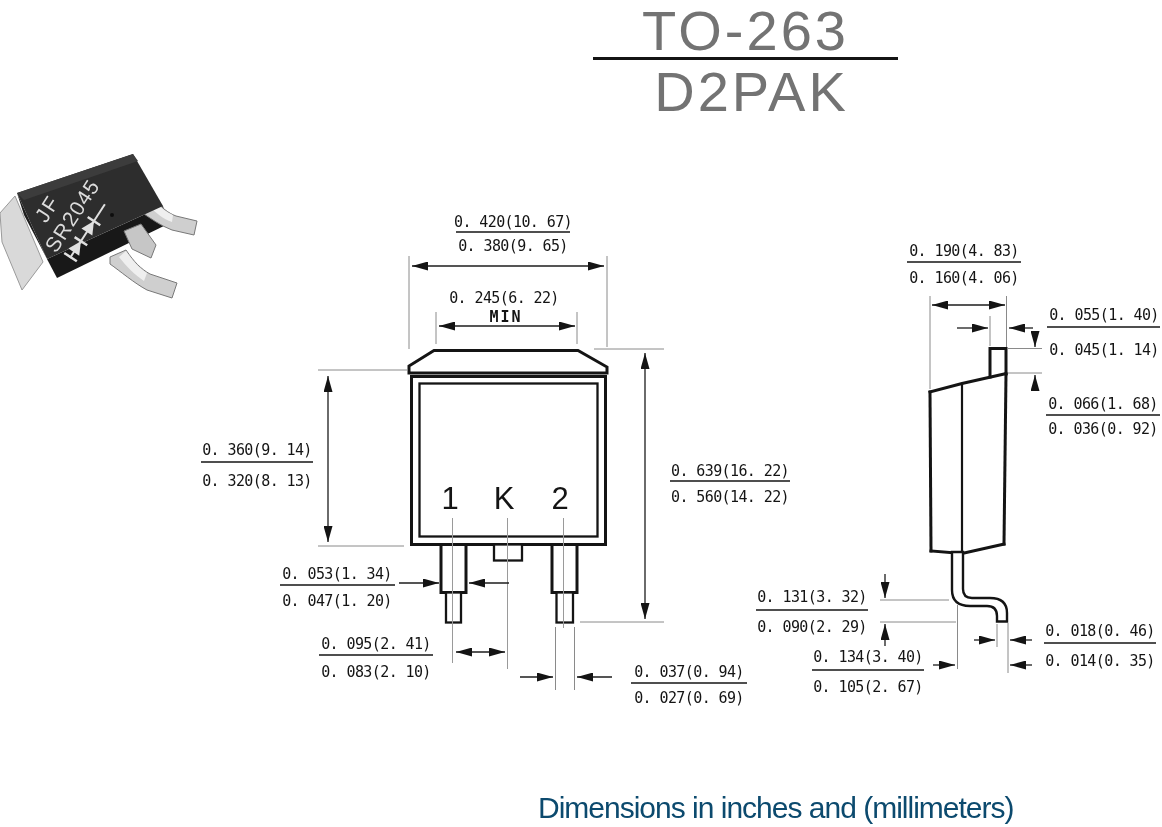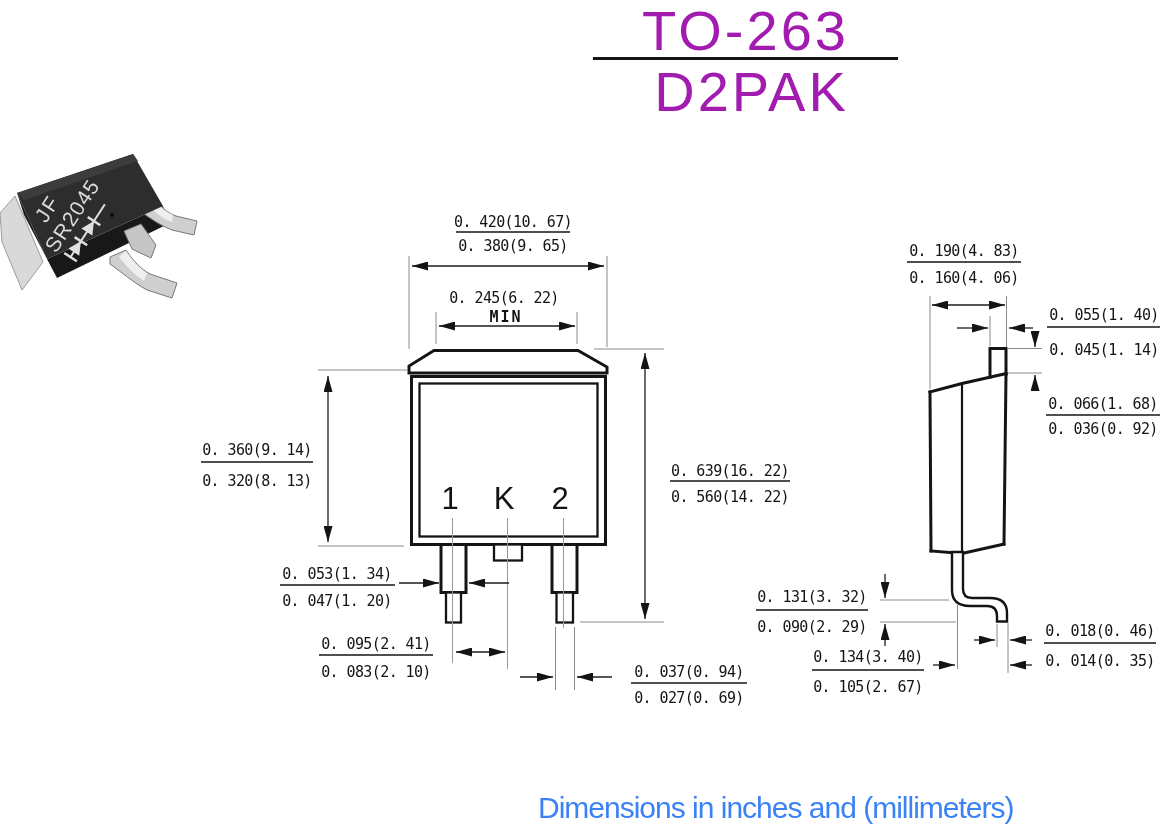--- a/index.html
+++ b/index.html
@@ -15,28 +15,28 @@
   .frac{stroke:#141414;stroke-width:1.7;}
   .ext{stroke:#8a8a8a;stroke-width:1;fill:none;}
   .cl{stroke:#9a9a9a;stroke-width:1;fill:none;}
   .dim{stroke:#1d1d1d;stroke-width:1.3;fill:none;}
   .out3{stroke:#141414;stroke-width:3;fill:#ffffff;}
   .out2{stroke:#141414;stroke-width:2.3;fill:#ffffff;}
   .ln3{stroke:#141414;stroke-width:3;fill:none;stroke-linecap:square;}
   .ln2{stroke:#141414;stroke-width:2.2;fill:none;stroke-linecap:square;}
   
   #titleblock{position:absolute;left:553px;top:0;width:385px;text-align:center;}
-  .title-line{font-size:56px;line-height:1.0;letter-spacing:3px;color:#a21caf;white-space:nowrap;}
+  .title-line{font-size:56px;line-height:1.0;letter-spacing:3px;color:#737373;white-space:nowrap;}
   #title-top{position:absolute;left:0;top:3px;width:100%;}
   #title-divider{position:absolute;left:40px;top:57px;width:305px;height:3px;background:#141414;}
   #title-bottom{position:absolute;left:6px;top:64px;width:100%;}
   
   #footer-note{
     position:absolute;left:538px;top:791px;font-size:30px;letter-spacing:-1px;
-    color:#3b82f6;white-space:nowrap;
+    color:#0c4a6e;white-space:nowrap;
   }
 </style>
 </head>
 <body>
 
 <div id="titleblock">
   <div id="title-top" class="title-line">TO-263</div>
   <div id="title-divider"></div>
   <div id="title-bottom" class="title-line">D2PAK</div>
 </div>

